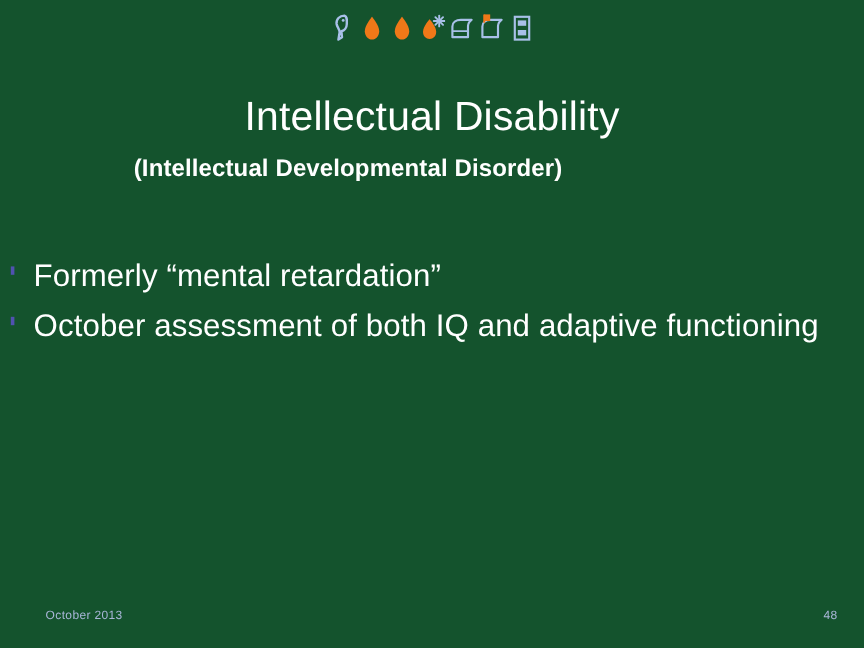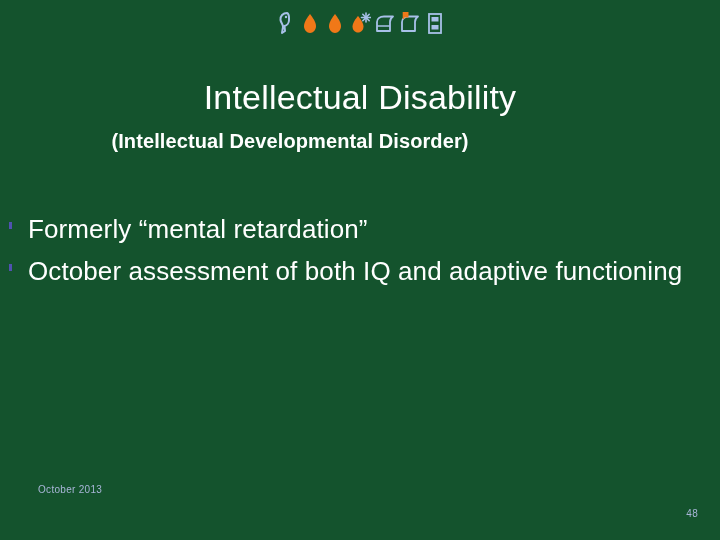--- a/index.html
+++ b/index.html
@@ -91,21 +91,21 @@
     width: 3px;
     height: 7px;
     background: #5A52C8;
     opacity: 0.85;
   }
 
   
   #footer-date {
     position: absolute;
     left: 38px;
-    top: 484px;
+    top: 508px;
     color: #A9B6D8;
     font-size: 10px;
     letter-spacing: 0.3px;
   }
   #footer-page {
     position: absolute;
     right: 22px;
     top: 508px;
     color: #A9B6D8;
     font-size: 10px;

